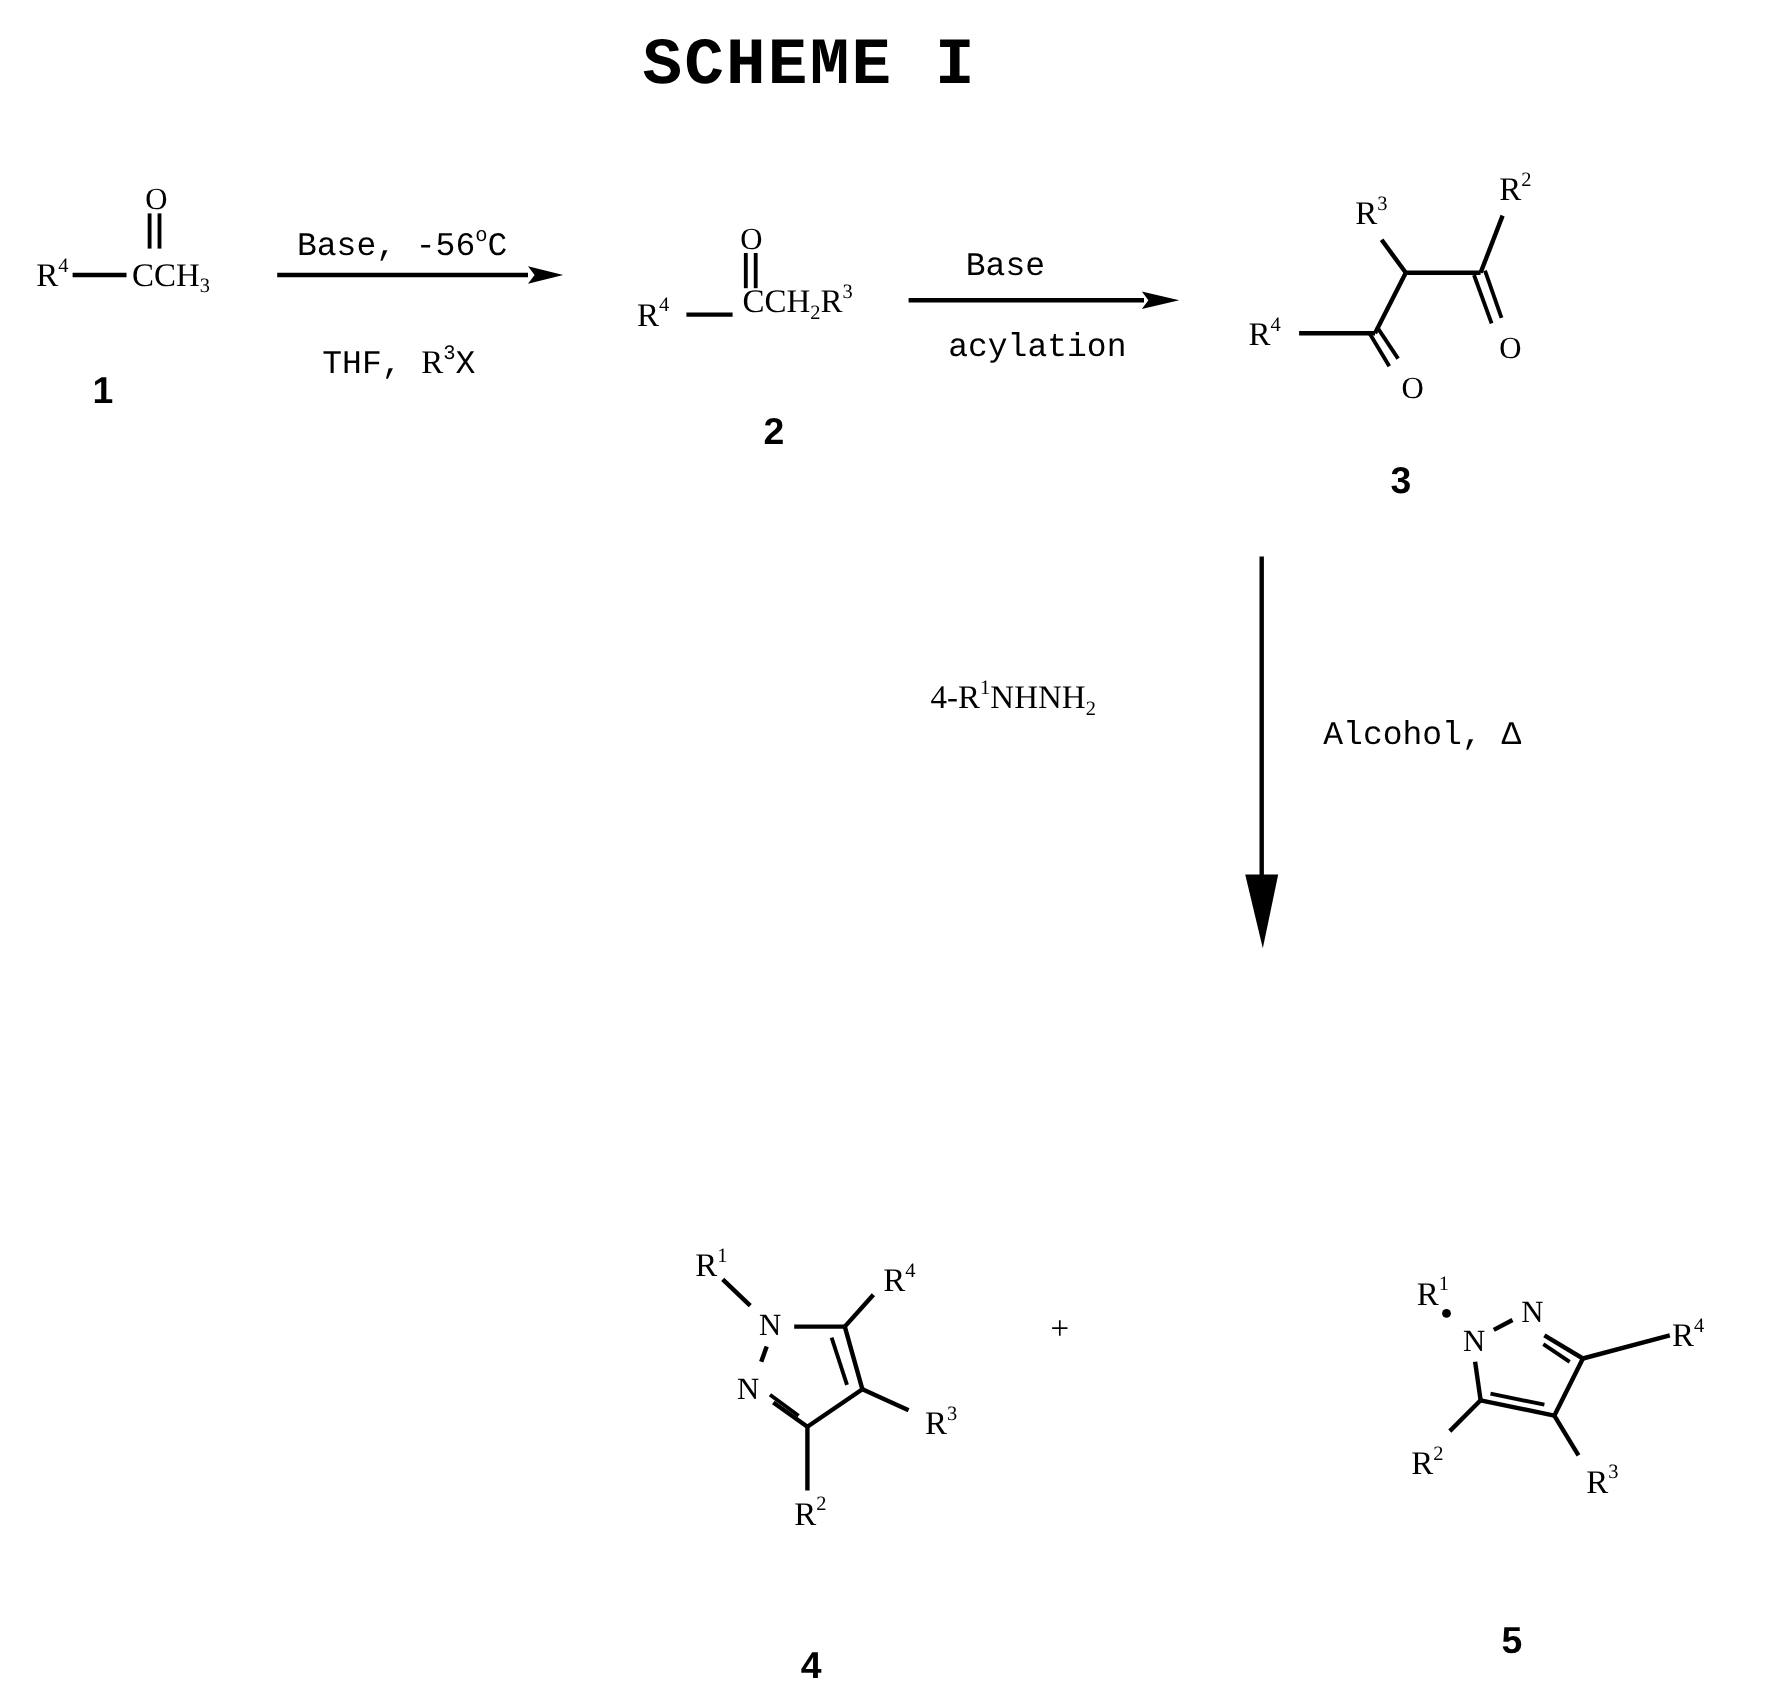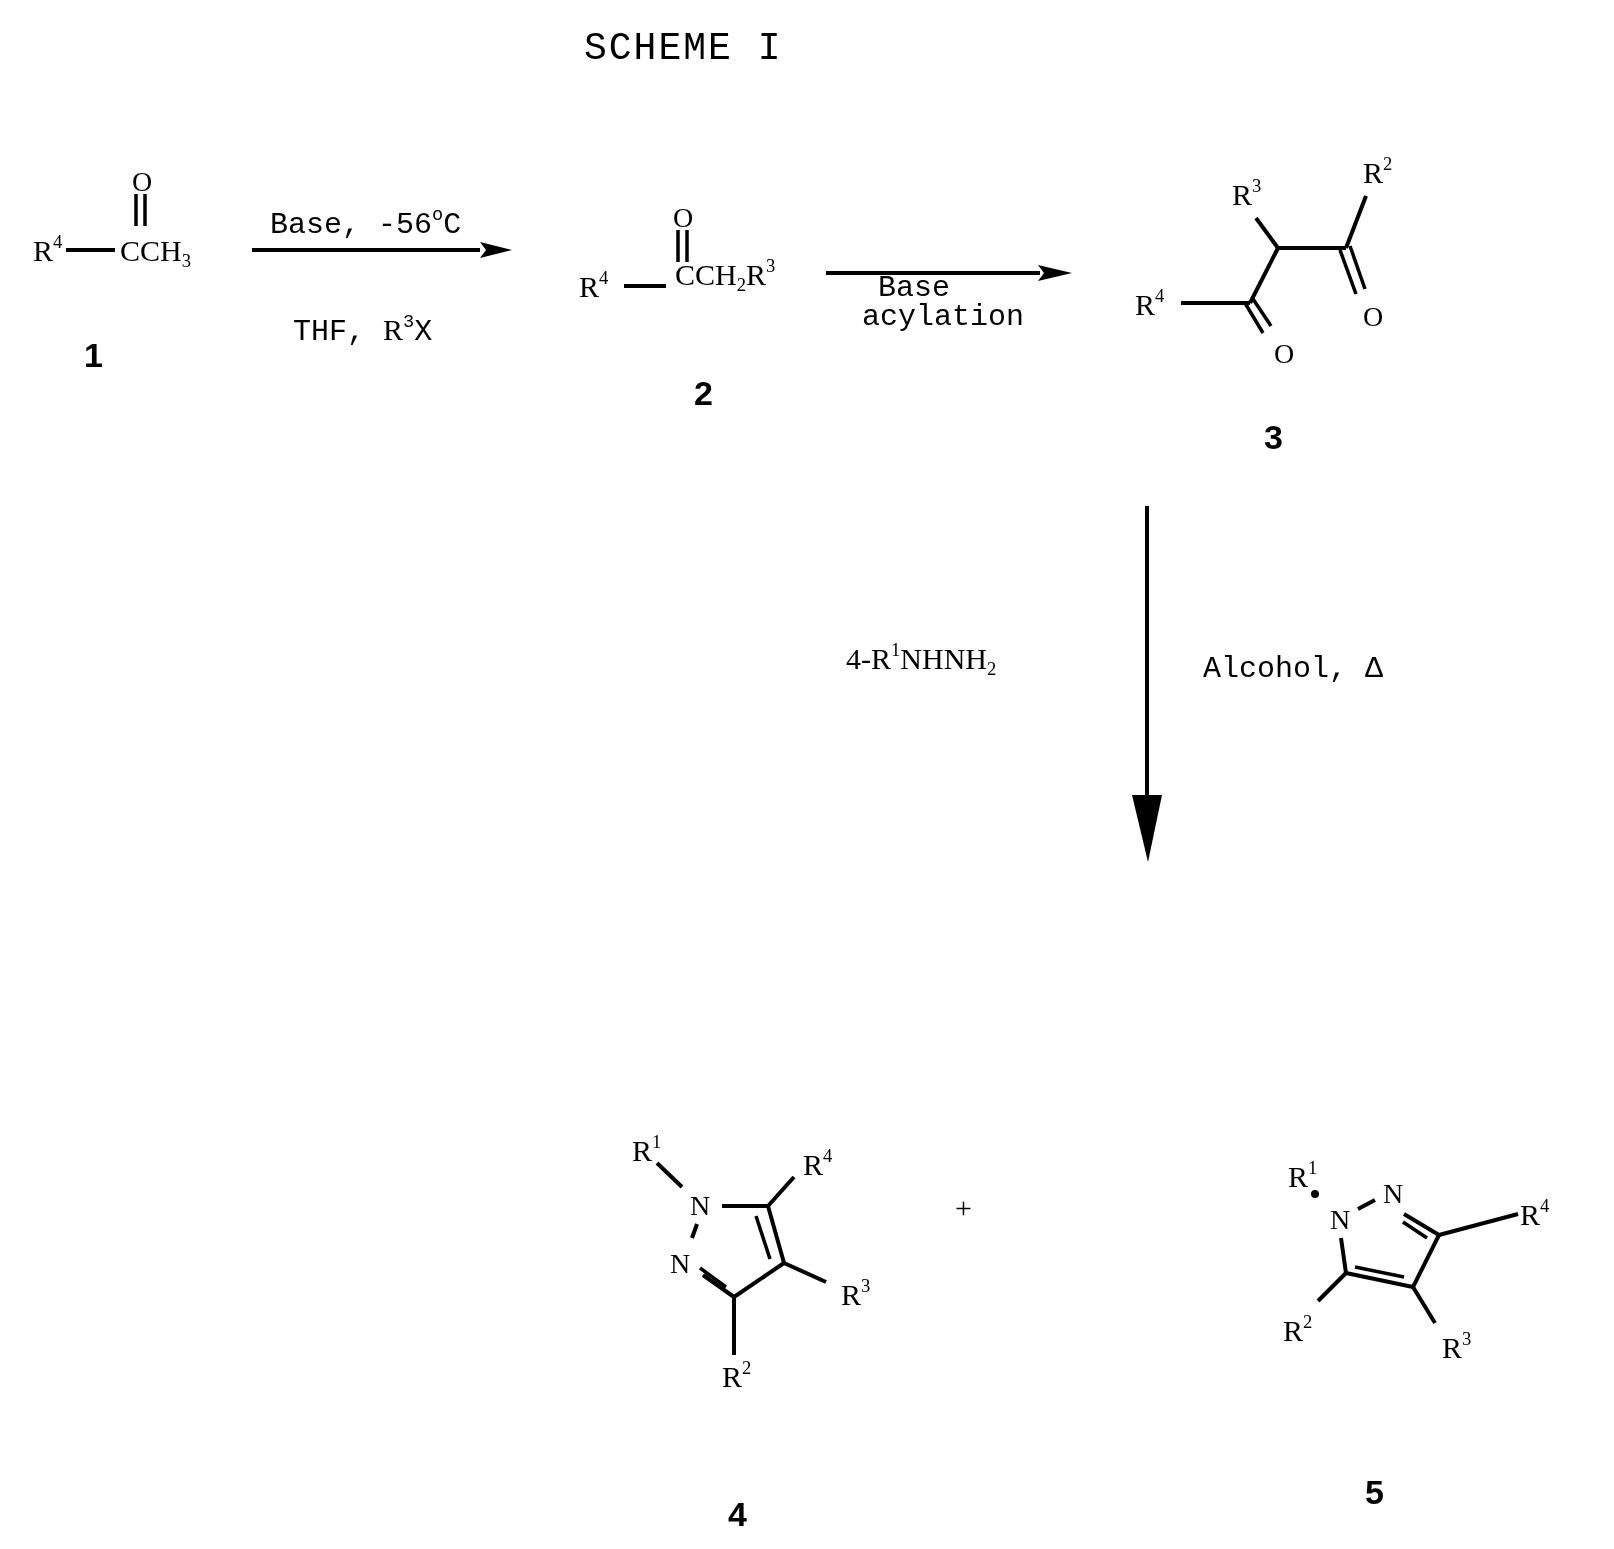--- a/index.html
+++ b/index.html
@@ -1,19 +1,19 @@
 <!DOCTYPE html>
 <html><head>
 <meta charset="utf-8">
 <style>
   html, body { margin: 0; padding: 0; background: #ffffff; }
   body { width: 1614px; height: 1549px; position: relative; overflow: hidden;
          font-family: "Liberation Mono", "DejaVu Sans Mono", monospace; color: #000; }
   .abs { position: absolute; white-space: nowrap; line-height: 1; }
-  .title { font-family: "Liberation Mono", monospace; font-weight: normal; font-size: 38px; letter-spacing: 2px; }
+  .title { font-family: "Liberation Mono", monospace; font-weight: bold; font-size: 60px; letter-spacing: 2px; }
   .serif { font-family: "Liberation Serif", "DejaVu Serif", serif; font-size: 30px; }
   .mono { font-family: "Liberation Mono", "DejaVu Sans Mono", monospace; font-size: 30px; }
   .num { font-family: "Liberation Sans", "DejaVu Sans", sans-serif; font-weight: bold; font-size: 34px; }
   .atom { font-family: "Liberation Serif", "DejaVu Serif", serif; font-size: 28px; }
   sup { font-size: 0.62em; vertical-align: 0.7em; line-height: 0; }
   sub { font-size: 0.62em; vertical-align: -0.3em; line-height: 0; }
   svg.bonds { position: absolute; left: 0; top: 0; }
 </style>
 </head>
 <body>
@@ -96,37 +96,37 @@
 
 <div class="abs atom" style="left:673px; top:204px;">O</div>
 <div class="abs serif" style="left:579px; top:272px;">
   <span>R</span><sup>4</sup>
 </div>
 <div class="abs serif" style="left:675px; top:260px;">
   <span>CCH</span><sub>2</sub><span>R</span><sup>3</sup>
 </div>
 <div class="abs num" style="left:694px; top:376px;">2</div>
 
-<div class="abs mono" style="left:878px; top:228px;margin-top:45px;">Base</div>
+<div class="abs mono" style="left:878px; top:228px;">Base</div>
 <div class="abs mono" style="left:862px; top:302px;">acylation</div>
 
 <div class="abs serif" style="left:1135px; top:290px;">
   <span>R</span><sup>4</sup>
 </div>
 <div class="abs serif" style="left:1232px; top:180px;">
   <span>R</span><sup>3</sup>
 </div>
 <div class="abs serif" style="left:1363px; top:158px;">
   <span>R</span><sup>2</sup>
 </div>
 <div class="abs atom" style="left:1274px; top:340px;">O</div>
 <div class="abs atom" style="left:1363px; top:303px;">O</div>
 <div class="abs num" style="left:1264px; top:420px;">3</div>
 
-<div class="abs serif" style="left:846px; top:644px;">
+<div class="abs serif" style="left:846px; top:620px;">
   <span>4-R</span><sup>1</sup><span>NHNH</span><sub>2</sub>
 </div>
 <div class="abs mono" style="left:1203px; top:654px;">Alcohol, Δ</div>
 
 <div class="abs serif" style="left:632px; top:1136px;">
   <span>R</span><sup>1</sup>
 </div>
 <div class="abs serif" style="left:803px; top:1150px;">
   <span>R</span><sup>4</sup>
 </div>

